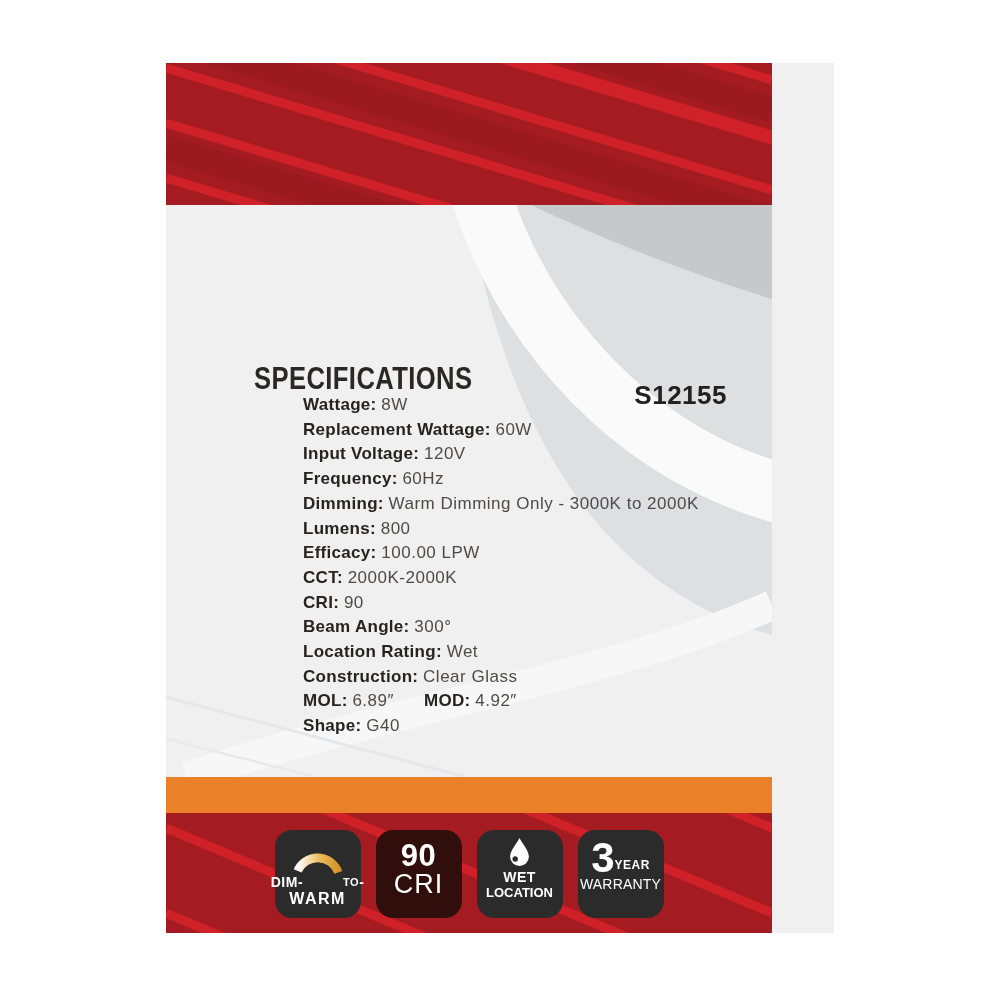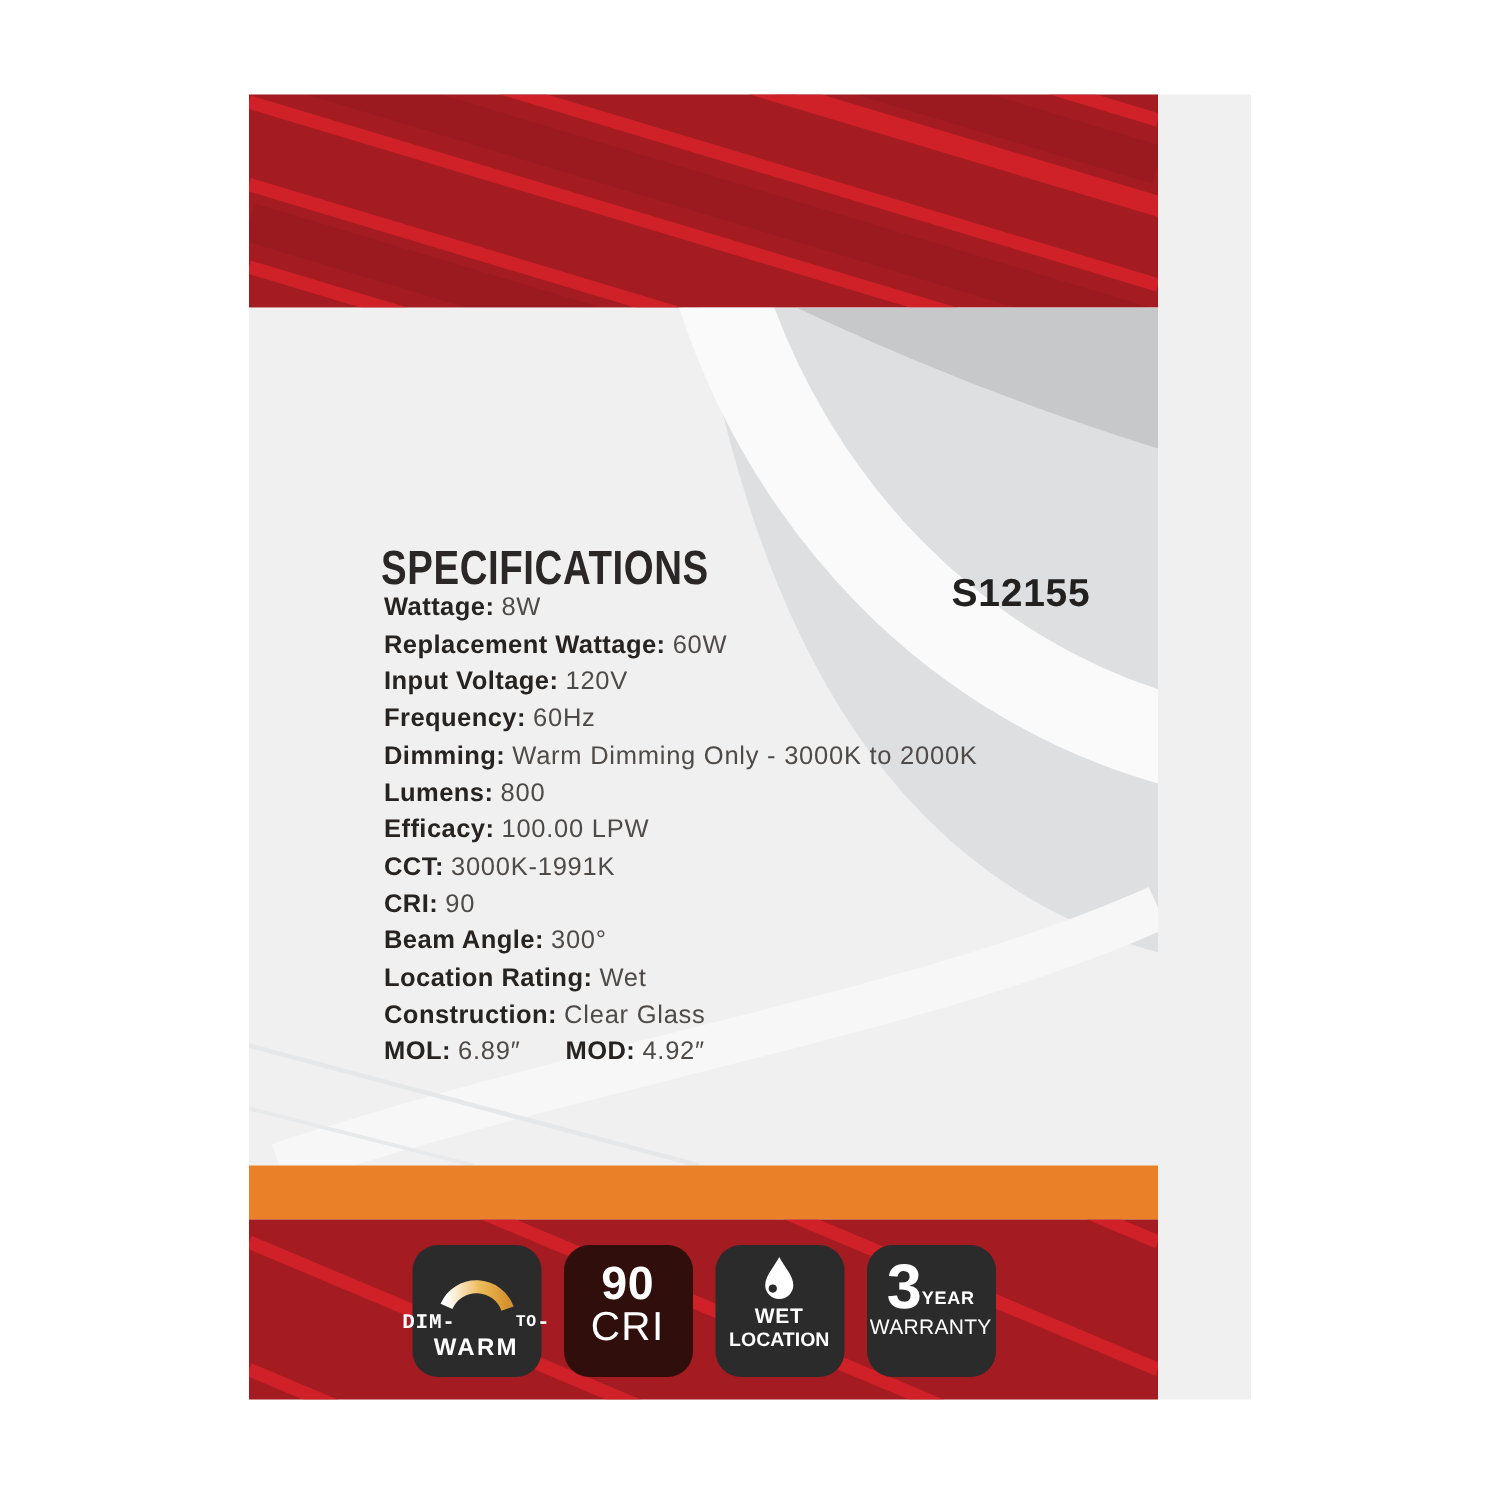--- a/index.html
+++ b/index.html
@@ -26,37 +26,37 @@
     position:absolute;left:88px;top:156px;margin:0;
     font-size:32px;font-weight:bold;color:#2A2726;line-height:34px;
     transform:scaleX(.8);transform-origin:left top;white-space:nowrap;letter-spacing:.5px;
   }
   .product-code{
     position:absolute;right:28px;top:158px;margin:17px;
     font-size:26px;font-weight:bold;color:#232120;line-height:30px;letter-spacing:.5px;
   }
   .spec-list{position:absolute;left:90px;top:188px;width:500px;}
   .spec-row{line-height:24.7px;font-size:17px;white-space:nowrap;}
-  .spec-row .lab{font-weight:bold;color:var(--c-label_text,#262321);letter-spacing:.3px;}
+  .spec-row .lab{font-weight:bold;color:var(--c-label_text,#262321);letter-spacing:.3px;margin-left:47px;}
   .spec-row .lab2{margin-left:30px;}
   .spec-row .val{color:var(--c-value_text,#4E4A48);letter-spacing:.5px;}
   .spec-row .val.wrap{display:block;line-height:21px;margin-top:-2px;}
   
   .badge-row{
     position:absolute;left:0;top:767px;width:606px;height:88px;
     display:flex;justify-content:center;align-items:stretch;gap:15px;z-index:2;
   }
   .badge{
     width:86px;height:88px;border-radius:17px;background:var(--c-badge_bg,#2B2B2B);
     color:#fff;display:flex;flex-direction:column;align-items:center;
     box-sizing:border-box;
   }
   .badge-cri{background:var(--c-cri_badge_bg,#300E0C);}
   .b-dim-arc{margin-top:8px;}
-  .b-dim-l1{margin-top:1px;font-weight:bold;font-size:14px;letter-spacing:.5px;line-height:15px;display:flex;align-items:flex-start;font-family:Liberation Mono, monospace;}
+  .b-dim-l1{margin-top:1px;font-weight:bold;font-size:14px;letter-spacing:.5px;line-height:15px;display:flex;align-items:flex-start;}
   .b-dim-l1 .to{font-size:11px;letter-spacing:.5px;margin-left:40px;}
   .b-dim-l2{font-weight:bold;font-size:16px;letter-spacing:1.5px;line-height:18px;}
   .b-cri-num{margin-top:11px;font-size:31px;font-weight:bold;line-height:30px;letter-spacing:.5px;}
   .b-cri-lab{font-size:27px;font-weight:normal;line-height:27px;letter-spacing:1px;}
   .b-drop{margin-top:7px;}
   .b-wet-l1{margin-top:3px;font-weight:bold;font-size:14px;line-height:15px;letter-spacing:.5px;}
   .b-wet-l2{font-weight:bold;font-size:13px;line-height:15px;letter-spacing:0;}
   .b-war-top{margin-top:10px;display:flex;align-items:flex-end;}
   .b-war-num{font-size:42px;font-weight:bold;line-height:36px;}
   .b-war-year{font-size:12px;font-weight:bold;line-height:20px;margin-bottom:1px;letter-spacing:.5px;}
@@ -99,26 +99,27 @@
     <h1 class="page-title">SPECIFICATIONS</h1>
     <div class="product-code">S12155</div>
     <div class="spec-list">
         <div class="spec-row"><span class="lab">Wattage:</span> <span class="val">8W</span></div>
         <div class="spec-row"><span class="lab">Replacement Wattage:</span> <span class="val">60W</span></div>
         <div class="spec-row"><span class="lab">Input Voltage:</span> <span class="val">120V</span></div>
         <div class="spec-row"><span class="lab">Frequency:</span> <span class="val">60Hz</span></div>
         <div class="spec-row"><span class="lab">Dimming:</span> <span class="val">Warm Dimming Only - 3000K to 2000K</span></div>
         <div class="spec-row"><span class="lab">Lumens:</span> <span class="val">800</span></div>
         <div class="spec-row"><span class="lab">Efficacy:</span> <span class="val">100.00 LPW</span></div>
-        <div class="spec-row"><span class="lab">CCT:</span> <span class="val">3000K-1991K</span></div>
+        <div class="spec-row"><span class="lab">CCT:</span> <span class="val">2000K-2000K</span></div>
         <div class="spec-row"><span class="lab">CRI:</span> <span class="val">90</span></div>
         <div class="spec-row"><span class="lab">Beam Angle:</span> <span class="val">300°</span></div>
         <div class="spec-row"><span class="lab">Location Rating:</span> <span class="val">Wet</span></div>
         <div class="spec-row"><span class="lab">Construction:</span> <span class="val">Clear Glass</span></div>
         <div class="spec-row"><span class="lab">MOL:</span> <span class="val">6.89″</span><span class="lab lab2">MOD:</span> <span class="val">4.92″</span></div>
+        <div class="spec-row"><span class="lab">Shape:</span> <span class="val">G40</span></div>
       </div>
   </div>
 
   <div class="orange"></div>
 
   <div class="band band-bottom">
     <svg width="606" height="120" viewBox="0 0 606 120">
       <g style="stroke:var(--c-stripe_red,#CF2127);stroke-width:9;">
         <path d="M0 15 L606 270"></path>
         <path d="M0 100 L606 355"></path>

